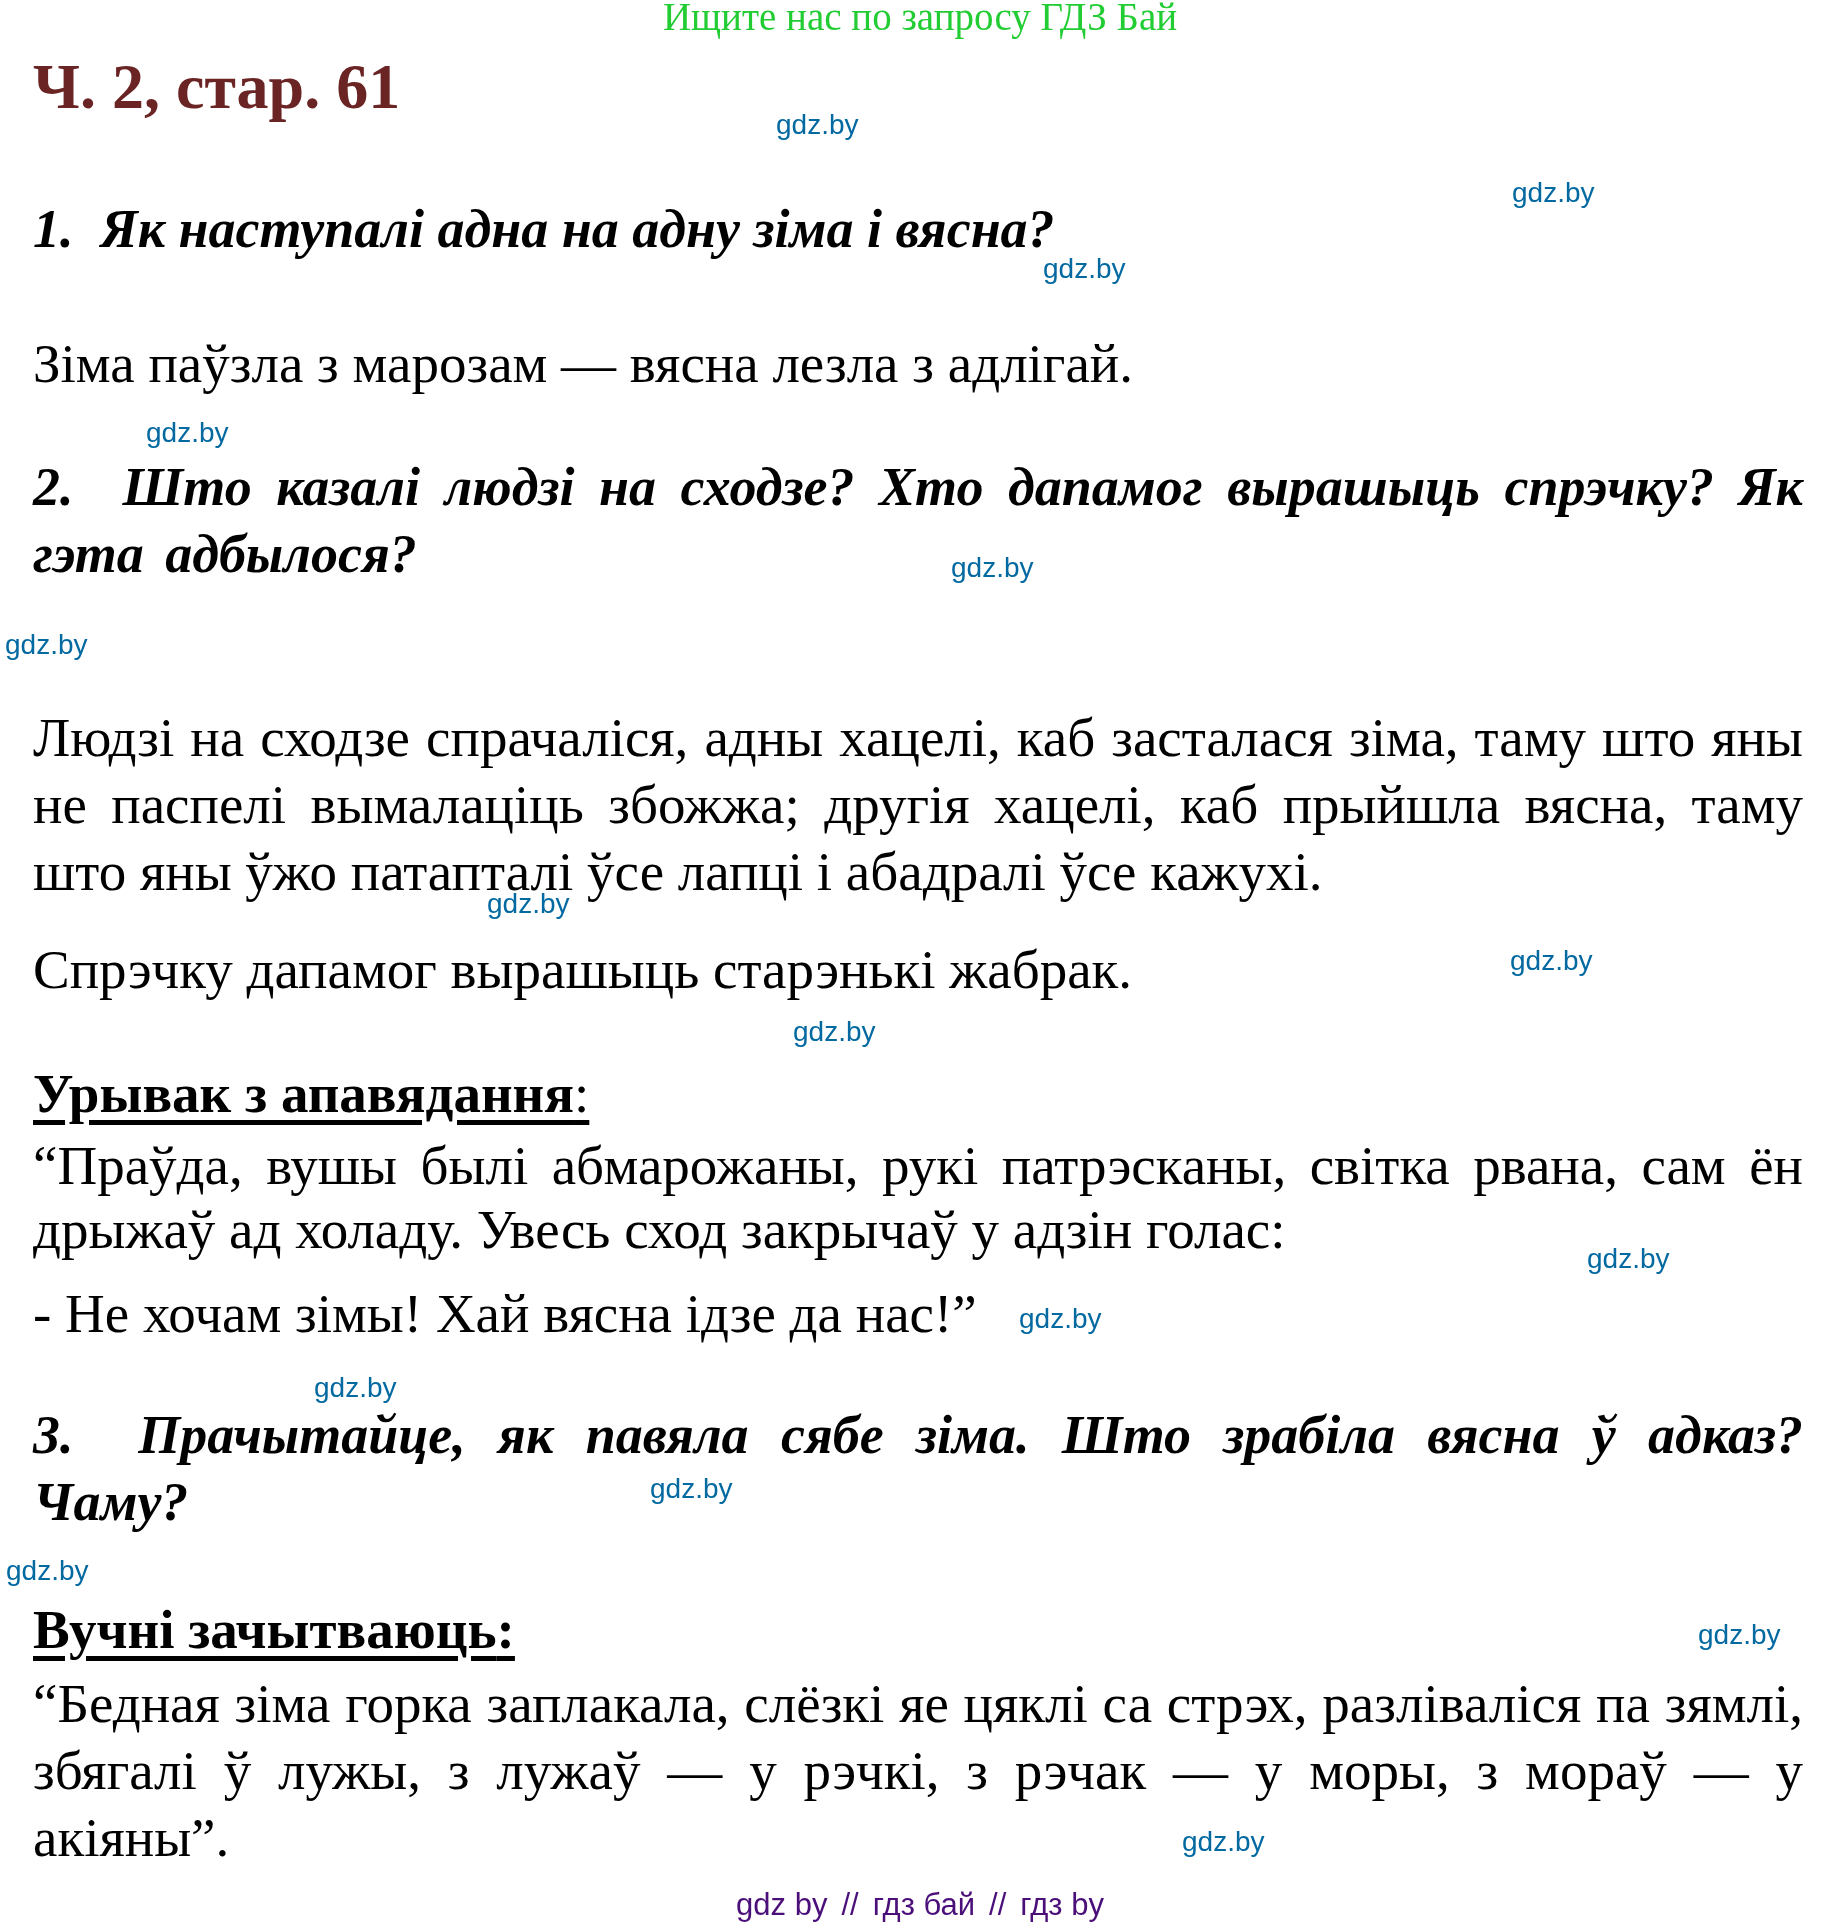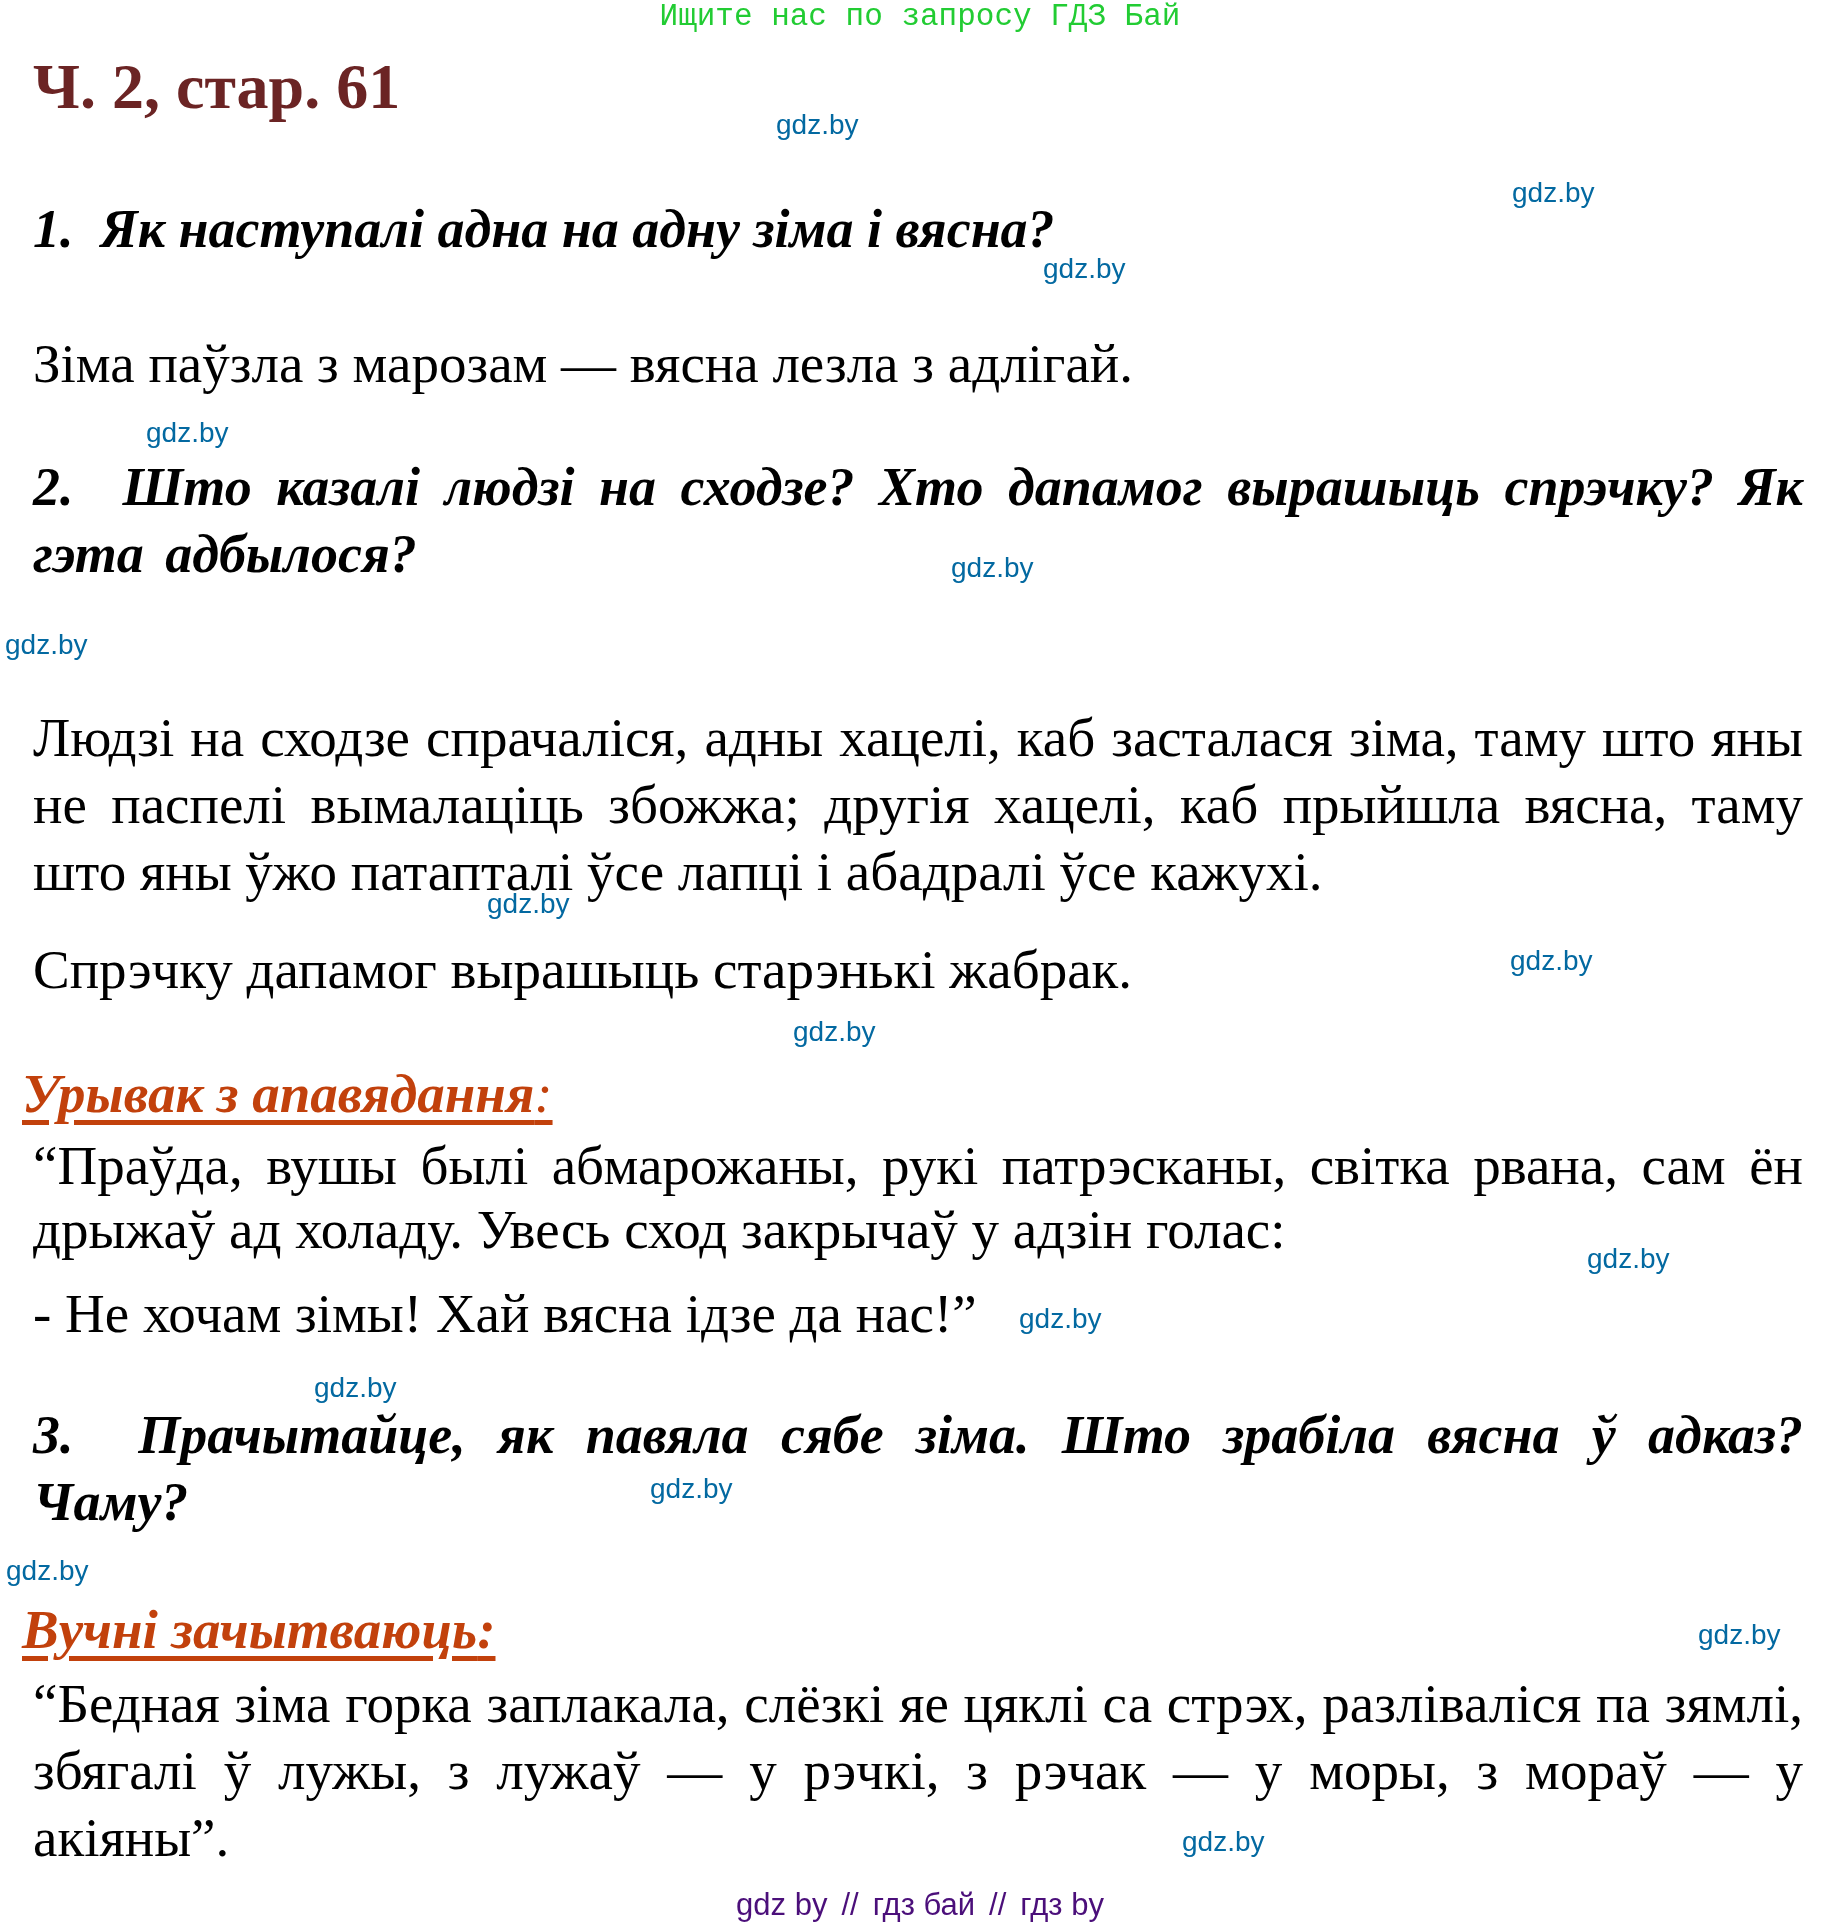--- a/index.html
+++ b/index.html
@@ -1,31 +1,31 @@
 <!DOCTYPE html>
 <html><head>
 <meta charset="utf-8">
 <style>
   html, body { margin: 0; padding: 0; background: #ffffff; }
   body { width: 1840px; height: 1924px; position: relative; overflow: hidden; }
   .abs { position: absolute; white-space: nowrap; }
   .promo { left: 0; width: 1840px; top: 0; text-align: center;
-           font-family: Liberation Mono, monospace; font-size: 31px; line-height: 34px; }
+           font-family: Liberation Serif, serif; font-size: 39px; line-height: 34px; }
   .title { left: 33px; top: 55px; font-family: "Liberation Serif", serif; font-weight: bold;
            font-size: 64px; line-height: 64px; }
   .wm { font-family: "Liberation Sans", sans-serif; font-size: 28px; line-height: 30px; color: #0369a1; }
   .q { position: absolute; left: 33px; width: 1770px; font-family: "Liberation Serif", serif;
        font-weight: bold; font-style: italic; font-size: 54px; line-height: 67px; text-align: justify;
        text-align-last: left; color: #000; }
   .p { position: absolute; left: 33px; width: 1770px; font-family: "Liberation Serif", serif;
        font-size: 55px; line-height: 67px; text-align: justify; text-align-last: left; color: #000; }
   .p.single { white-space: nowrap; }
-  .heading { position: absolute; left: 22px; font-family: "Liberation Serif", serif; font-weight: bold;
+  .heading { position: absolute; left: 33px; font-family: "Liberation Serif", serif; font-weight: bold;
              font-size: 55px; line-height: 64px; text-decoration: underline; text-decoration-thickness: 5px;
-             text-underline-offset: 8px; color: #c2410c; white-space: nowrap; font-style: italic; }
+             text-underline-offset: 8px; color: #000000; white-space: nowrap; }
   .heading .colon-regular { font-weight: normal; }
   .footer { left: 0; width: 1840px; top: 1888px; text-align: center;
             font-family: "Liberation Sans", sans-serif; font-size: 31px; line-height: 34px; }
   .footer .sep { margin: 0 14px; }
 </style>
 </head>
 <body>
 
 <div class="abs promo" style="color:#22cc33">Ищите нас по запросу ГДЗ Бай</div>
 

